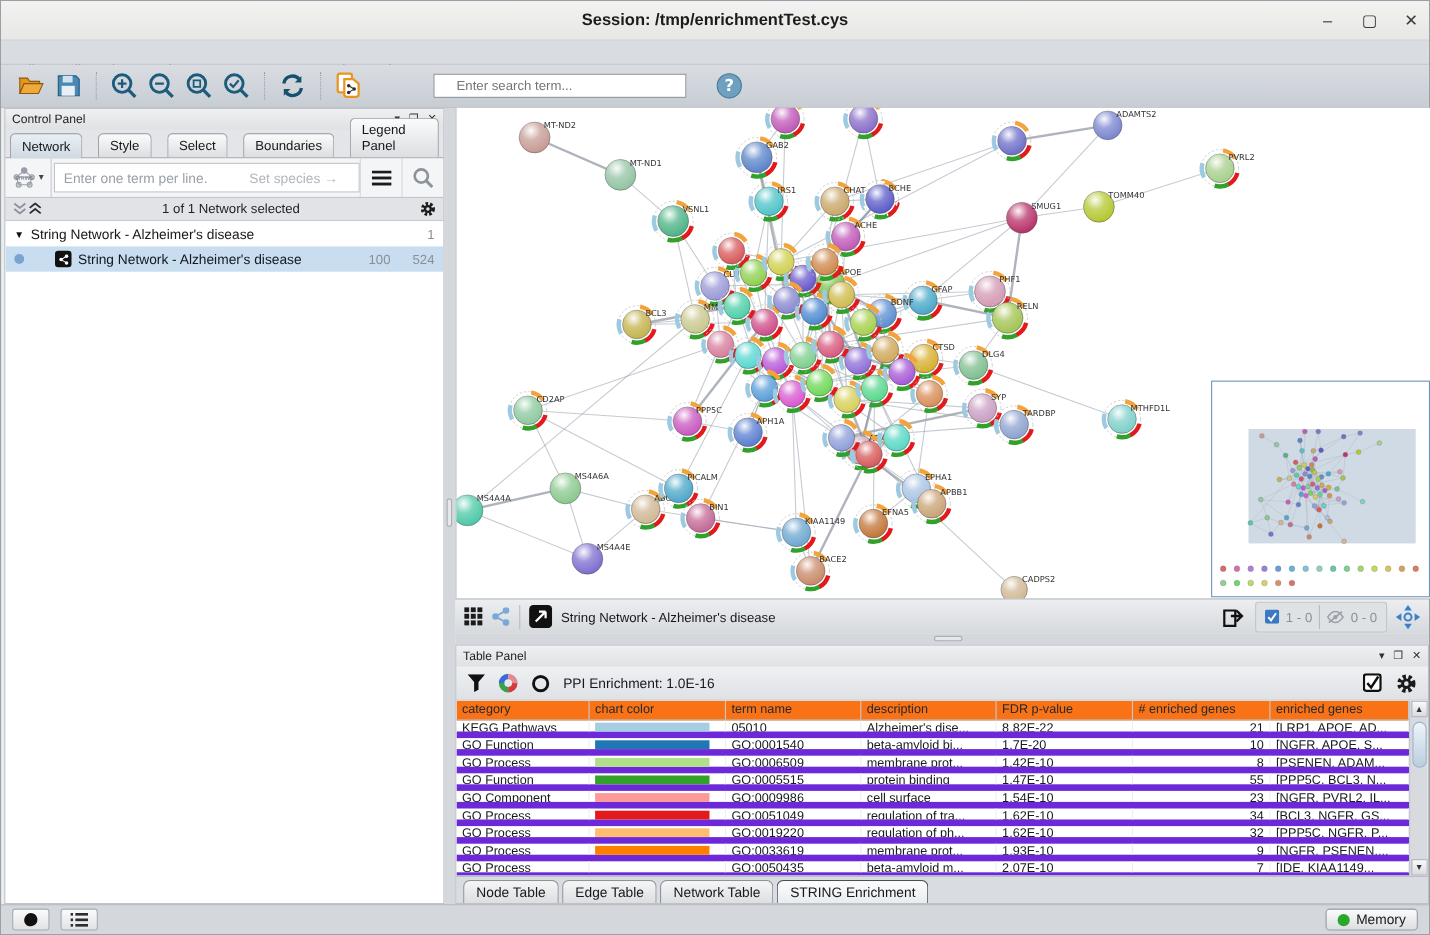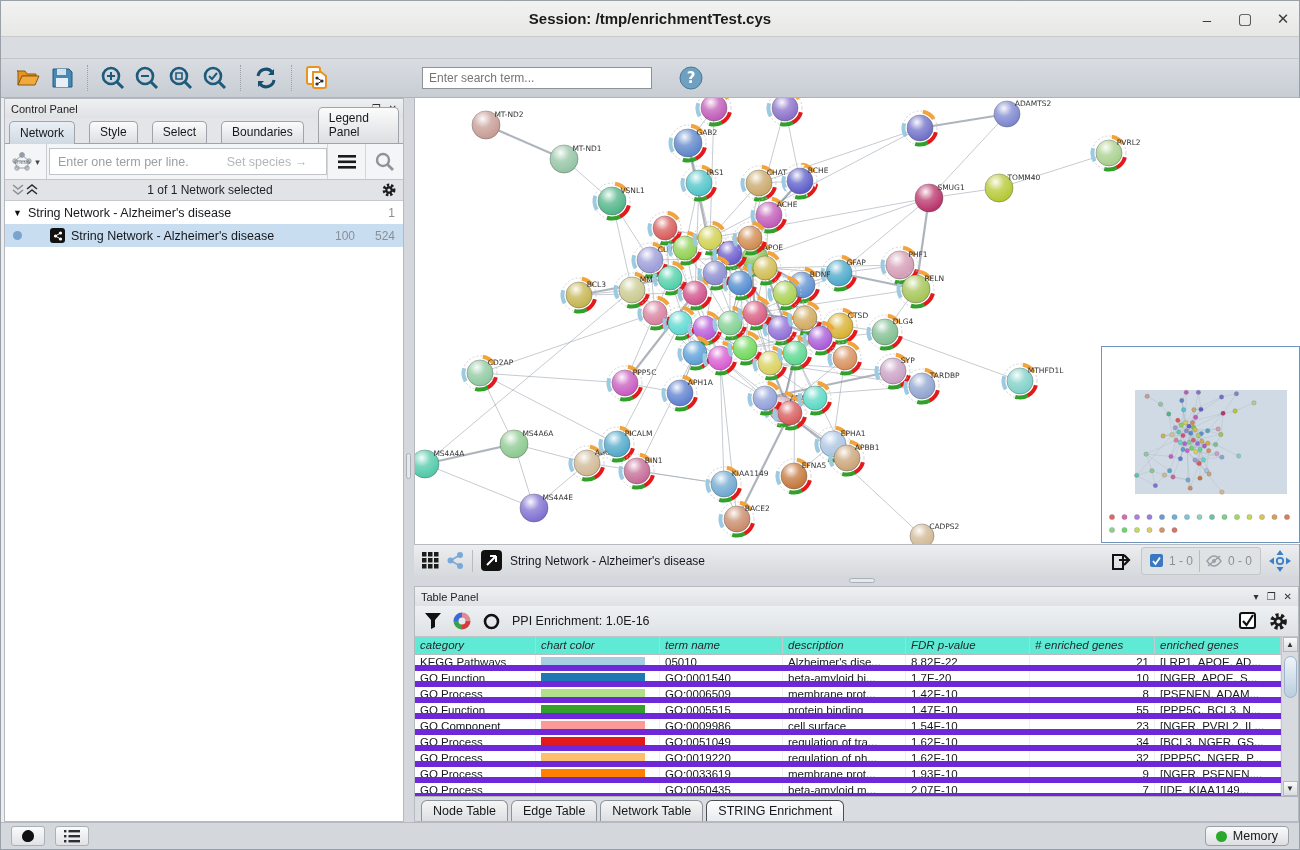--- a/index.html
+++ b/index.html
@@ -20,21 +20,21 @@
     display:flex; align-items:center; padding-left:10px; gap:2px; border-bottom:1px solid #c2c6cc;}
   .menu-item { font-size:13px; color:#15181c; padding:1px 7px;margin-top:31px; }
 
   
   .toolbar { position:absolute; left:0; top:58px; right:0; height:39px;
     background:linear-gradient(#d9dde2,#c8cdd4); border-bottom:1px solid #aeb3ba;
     display:flex; align-items:center; padding-left:10px; }
   .tbtn { width:34px; height:32px; display:flex; align-items:center; justify-content:center; }
   .tsep { width:1px; height:26px; border-left:1px dotted #9aa0a8; margin:0 8px; }
   .search-box { width:230px; height:22px; border:1px solid #8d939b; background:#fff;
-    font-size:12px; color:#6b6f75; padding:0 6px; margin-left:88px; }
+    font-size:12px; color:#6b6f75; padding:0 20px; margin-left:60px; }
   .help-btn { margin-left:22px; }
 
   
   .control-panel { position:absolute; left:3px; top:97px; width:400px; bottom:27px;
     background:#e8eaec; border:1px solid #b6bac0; display:flex; flex-direction:column; }
   .panel-head { height:19px; display:flex; align-items:center; padding:0 6px;
     background:linear-gradient(#eff0f2,#dfe1e4); font-size:11px; color:#222; }
   .panel-head .ph-title { flex:1; }
   .ph-ic { font-size:10px; color:#333; margin-left:8px; }
   .cp-tabs { display:flex; align-items:flex-end; height:26px; padding:2px 4px 0 4px; gap:14px;
@@ -85,21 +85,21 @@
     border:1px solid #c2c6cb; border-radius:3px; padding:2px 8px; font-size:12px; color:#8a9099; }
 
   
   .table-panel { position:absolute; left:413px; right:0; top:585px; bottom:27px;
     background:#e8eaec; border:1px solid #b6bac0; display:flex; flex-direction:column; }
   .tp-toolbar { height:31px; display:flex; align-items:center; gap:12px; padding:0 10px;
     background:linear-gradient(#eef0f2,#dfe2e5); border-bottom:1px solid #c2c6cb; }
   .tp-toolbar .ppi { font-size:12.5px; color:#15181c; flex:1; }
   .tgrid { flex:1; display:flex; overflow:hidden; background:#fff; }
   .tcols { flex:1; }
-  .thead { display:flex; height:18px; background:#5eead4; border-bottom:1px solid #b8bcc2;font-style:italic; }
+  .thead { display:flex; height:18px; background:#f97316; border-bottom:1px solid #b8bcc2; }
   .th { font-size:11.5px; color:#26292d; padding:2px 5px; border-right:1px solid #c6c9cd;
     overflow:hidden; white-space:nowrap; }
   .trow { display:flex; height:16px; border-bottom:6px solid #6d28d9; }
   .td { font-size:11.5px; color:#16191d; padding:1px 5px; border-right:1px solid #eceef0;
     overflow:hidden; white-space:nowrap; }
   .td.num { text-align:right; }
   .swatch { height:12px; margin-top:1px; width:104px; }
   .c-cat{width:121px;} .c-col{width:124px;} .c-term{width:123px;} .c-desc{width:123px;}
   .c-fdr{width:124px;} .c-num{width:125px;} .c-genes{flex:1;}
   .vscroll { width:17px; background:#d7dade; border-left:1px solid #c2c6cb;

